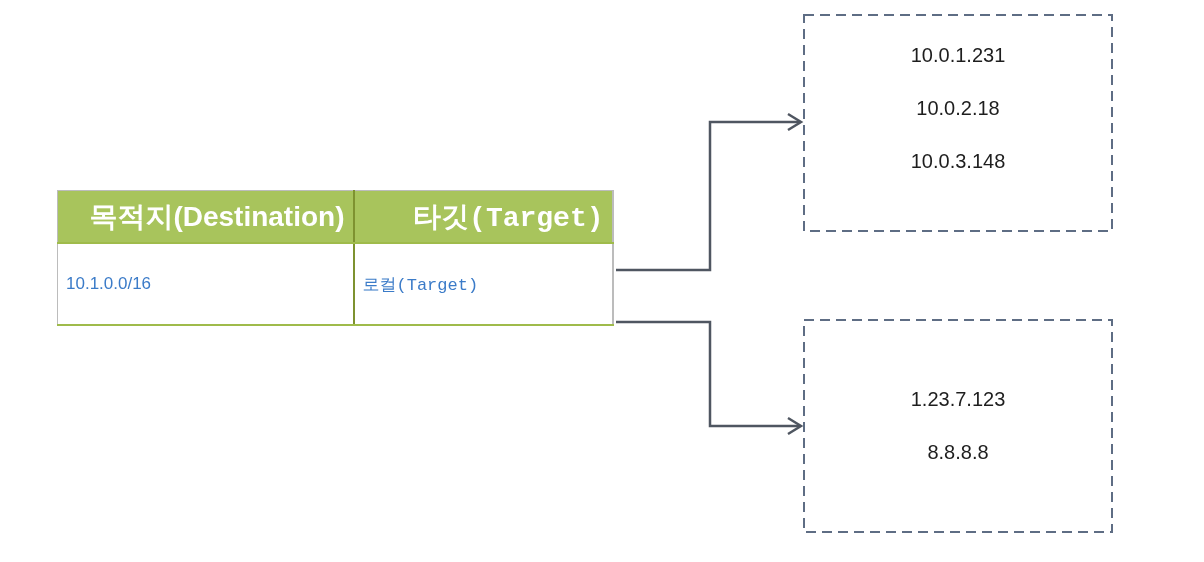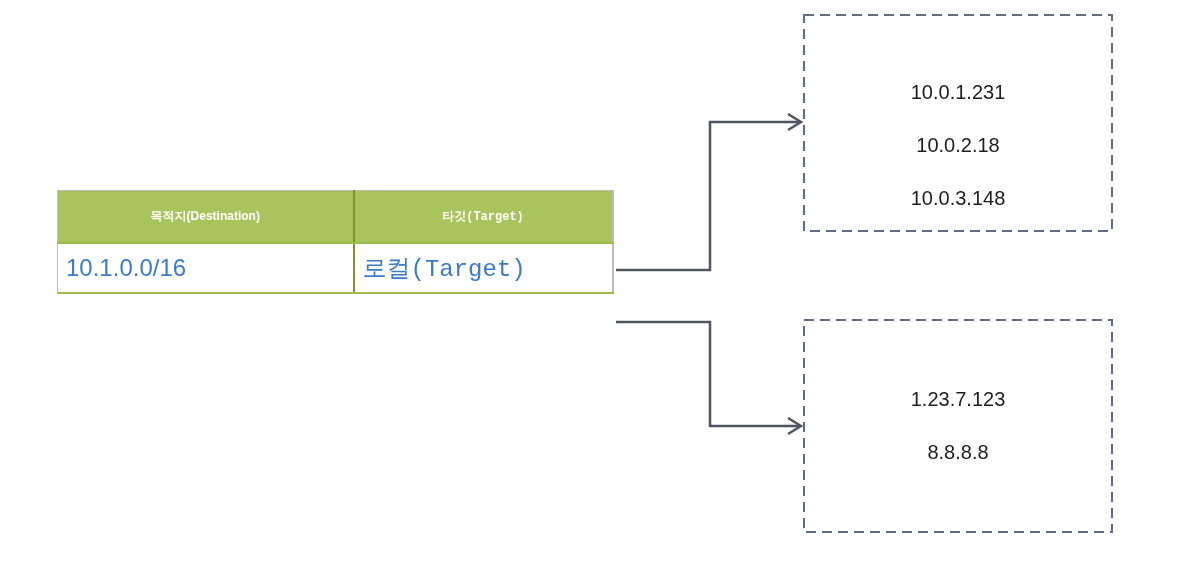--- a/index.html
+++ b/index.html
@@ -41,32 +41,32 @@
     table-layout: fixed;
     background: #ffffff;
     border: 1px solid var(--outer-border, #bcbcbc);
     border-right-width: 2px;
     border-bottom-width: 2px;
   }
   .route-table th {
     height: 51px;
     background: var(--header-bg, #a8c45c);
     color: var(--header-text, #ffffff);
-    font-size: 12px;
+    font-size: 28px;
     font-weight: bold;
-    text-align: center;
+    text-align: right;
     padding: 0 8px;
     border-bottom: 2px solid var(--inner-border, #9fbb4b);
   }
   .route-table td {
     height: 48px;
-    font-size: 24px;
+    font-size: 17px;
     color: var(--cell-text, #3b7bc8);
     text-align: left;
-    padding: 0 8px;
+    padding: 16px 8px;
     white-space: nowrap;
   }
   .route-table th + th,
   .route-table td + td {
     border-left: 2px solid var(--divider-border, #7e9230);
     font-family: Liberation Mono, monospace;
   }
   .route-table tbody tr.row-local td {
     background: var(--row-bg, #ffffff);
     border-bottom: 2px solid var(--inner-border, #9fbb4b);
@@ -79,21 +79,21 @@
   .ip-box {
     position: absolute;
     left: 804px;
     width: 308px;
     display: flex;
     flex-direction: column;
     align-items: center;
     justify-content: center;
     text-align: center;
   }
-  .ip-box.top { top: 9px; height: 216px; justify-content: flex-end; }
+  .ip-box.top { top: 0; height: 216px; }
   .ip-box.bottom { top: 320px; height: 212px; }
   .ip {
     line-height: 53px;
     font-size: 20px;
     color: #1e1e1e;
   }
 </style>
 </head>
 <body>
 

